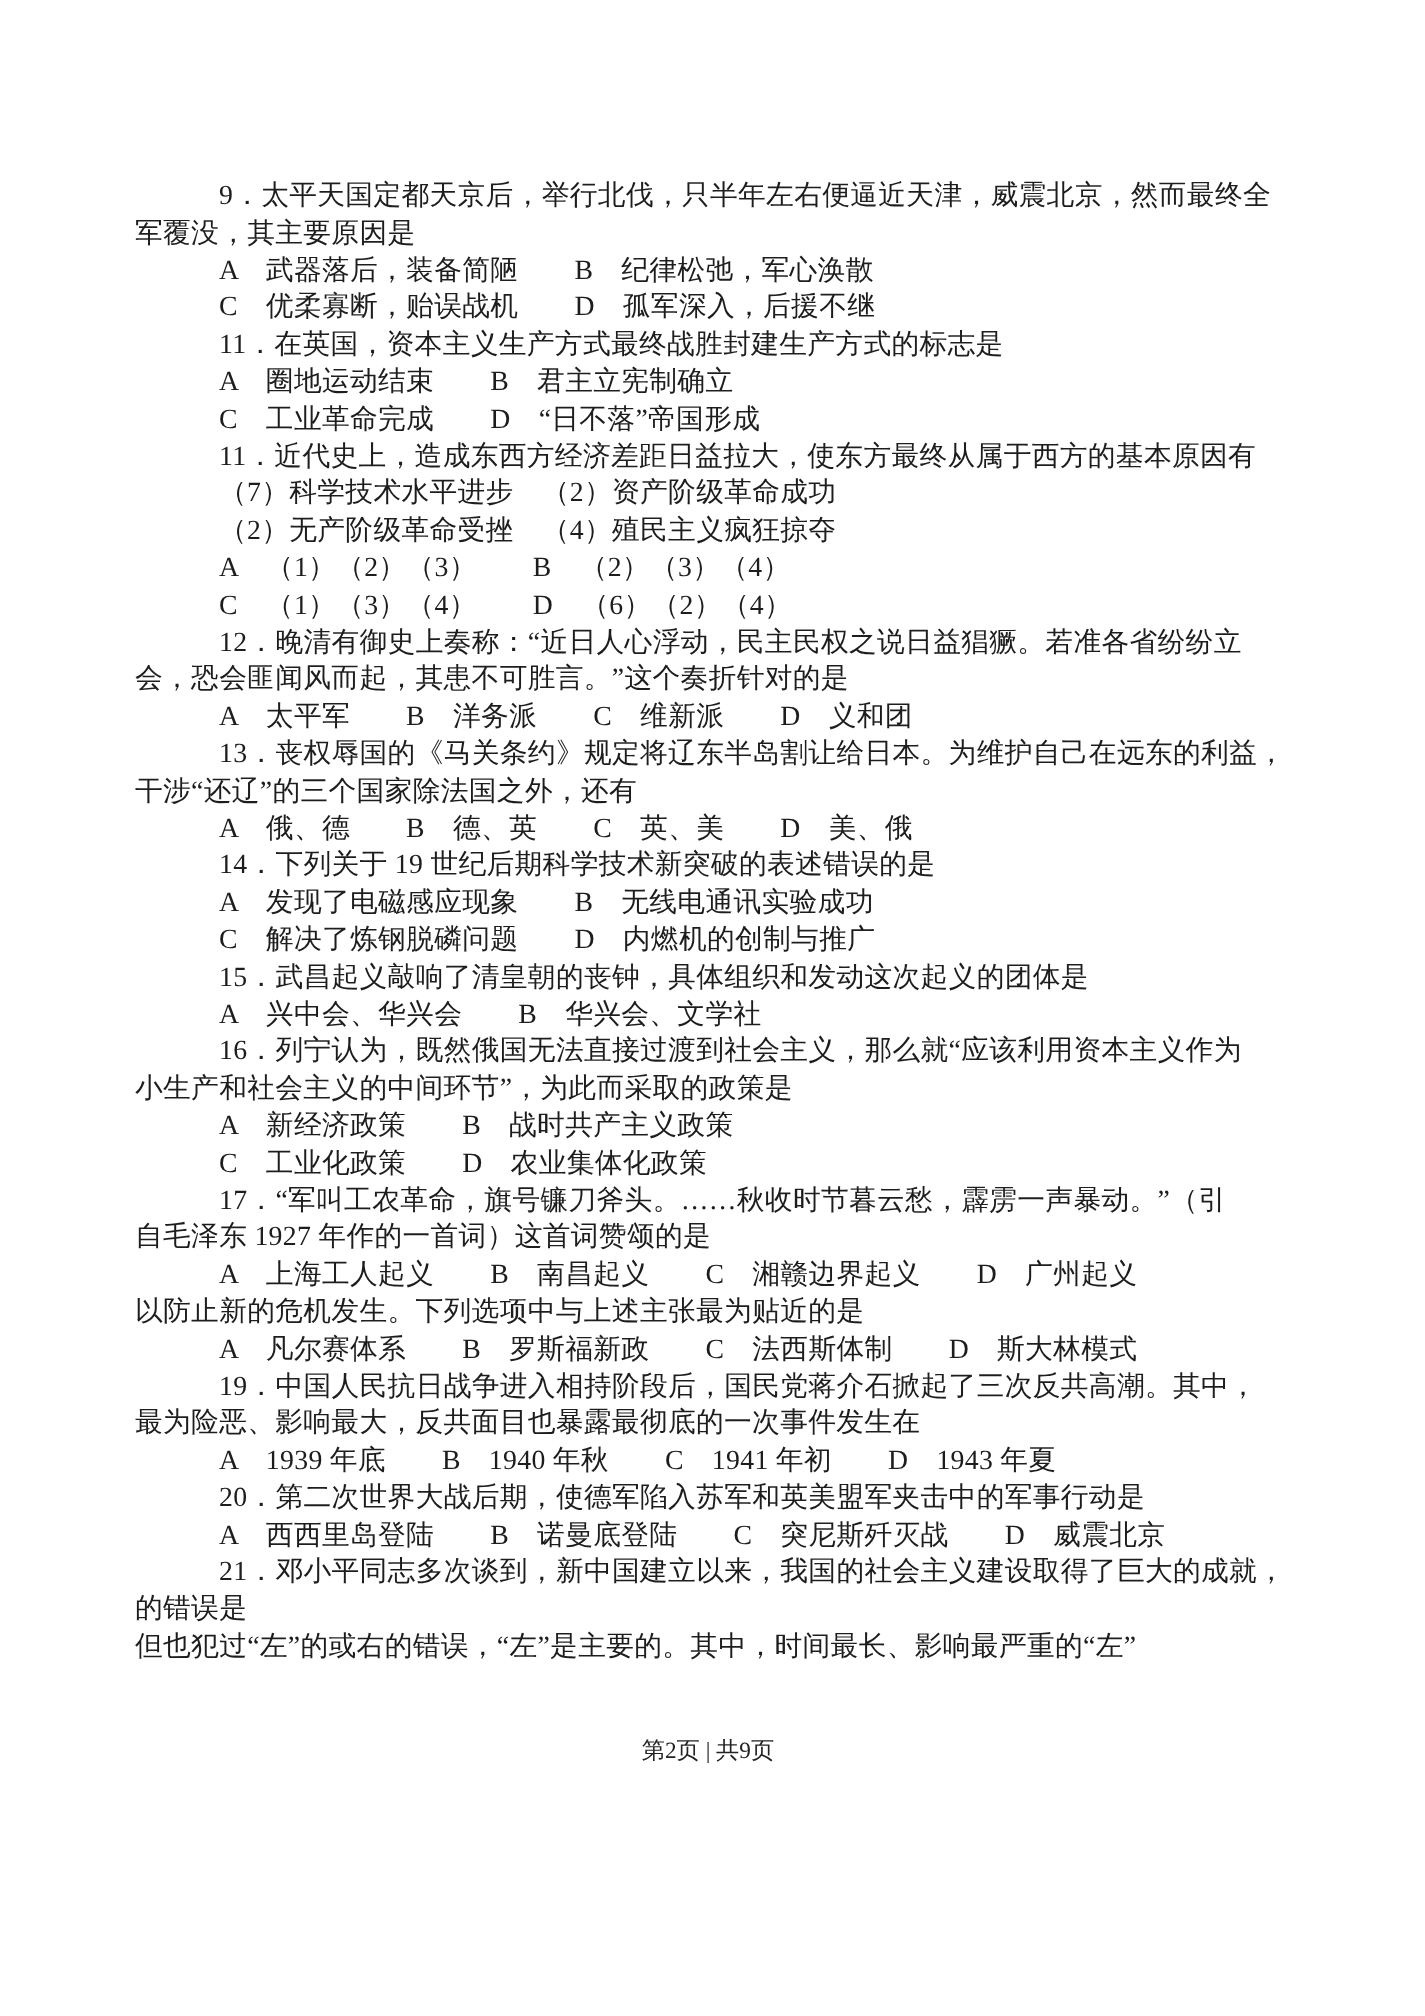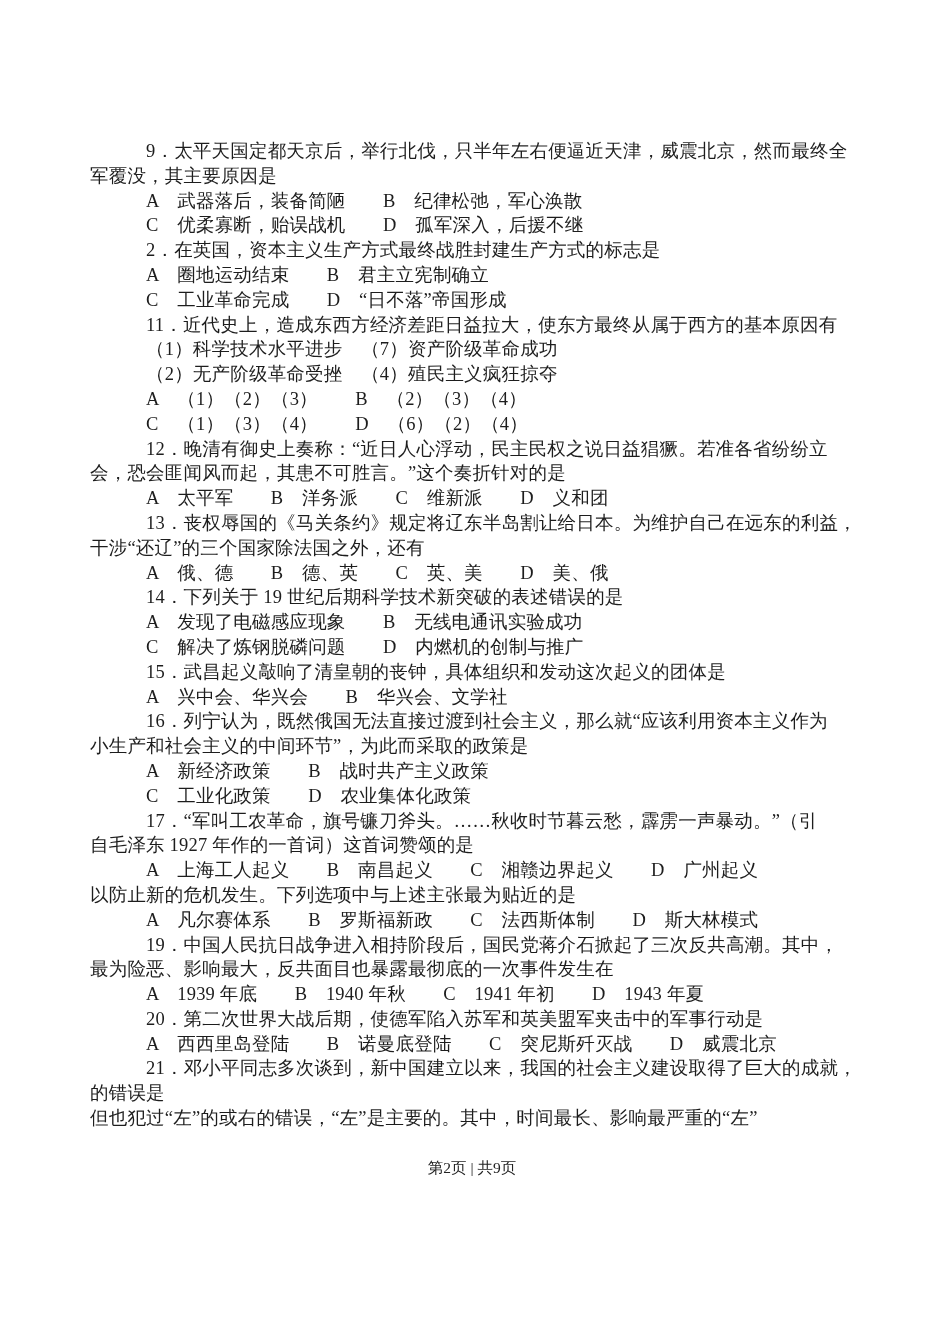--- a/index.html
+++ b/index.html
@@ -19,21 +19,20 @@
   .page {
     position: absolute;
     inset: 0;
     background: #ffffff;
   }
   .content {
     position: absolute;
     left: 90px;
     top: 119px;
     width: 775px;
-    margin-top: 20px;
   }
   .line {
     font-size: 18.5px;
     line-height: 24.8px;
     height: 24.8px;
     white-space: pre;
     letter-spacing: 0.2px;
   }
   
   .line.q, .line.o {
@@ -57,25 +56,25 @@
 </head>
 <body>
 
 <div class="page">
   <div class="content">
 
   <div class="line q">9．太平天国定都天京后，举行北伐，只半年左右便逼近天津，威震北京，然而最终全</div>
       <div class="line c">军覆没，其主要原因是</div>
       <div class="line o">A　武器落后，装备简陋　　B　纪律松弛，军心涣散</div>
       <div class="line o">C　优柔寡断，贻误战机　　D　孤军深入，后援不继</div>
-      <div class="line q">2．在英国，资本主义生产方式最终战胜封建生产方式的标志是</div>
+      <div class="line q">11．在英国，资本主义生产方式最终战胜封建生产方式的标志是</div>
       <div class="line o">A　圈地运动结束　　B　君主立宪制确立</div>
       <div class="line o">C　工业革命完成　　D　“日不落”帝国形成</div>
       <div class="line q">11．近代史上，造成东西方经济差距日益拉大，使东方最终从属于西方的基本原因有</div>
-      <div class="line o">（1）科学技术水平进步　（7）资产阶级革命成功</div>
+      <div class="line o">（7）科学技术水平进步　（2）资产阶级革命成功</div>
       <div class="line o">（2）无产阶级革命受挫　（4）殖民主义疯狂掠夺</div>
       <div class="line o">A　（1）（2）（3）　　B　（2）（3）（4）</div>
       <div class="line o">C　（1）（3）（4）　　D　（6）（2）（4）</div>
       <div class="line q">12．晚清有御史上奏称：“近日人心浮动，民主民权之说日益猖獗。若准各省纷纷立</div>
       <div class="line c">会，恐会匪闻风而起，其患不可胜言。”这个奏折针对的是</div>
       <div class="line o">A　太平军　　B　洋务派　　C　维新派　　D　义和团</div>
       <div class="line q">13．丧权辱国的《马关条约》规定将辽东半岛割让给日本。为维护自己在远东的利益，</div>
       <div class="line c">干涉“还辽”的三个国家除法国之外，还有</div>
       <div class="line o">A　俄、德　　B　德、英　　C　英、美　　D　美、俄</div>
       <div class="line q">14．下列关于 19 世纪后期科学技术新突破的表述错误的是</div>

